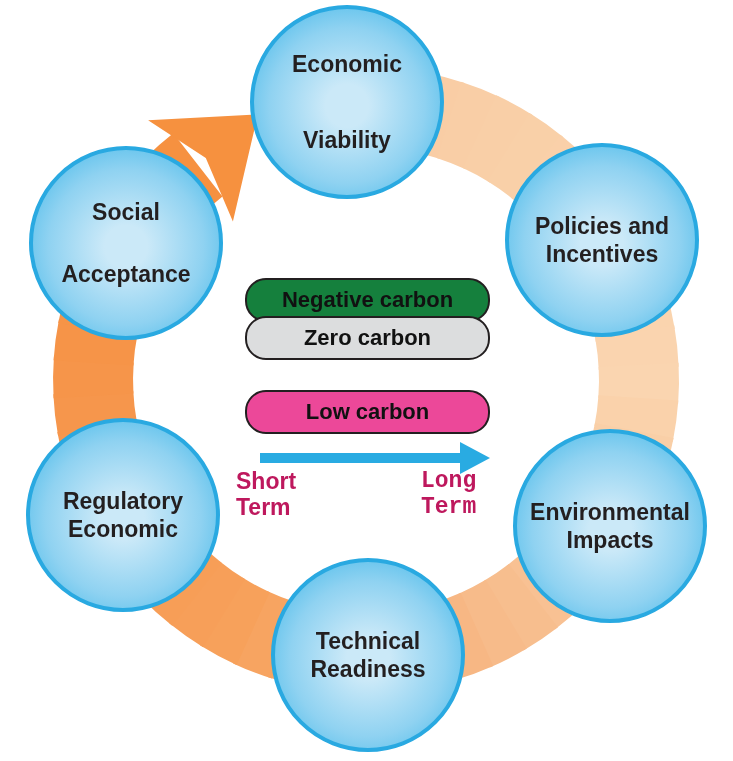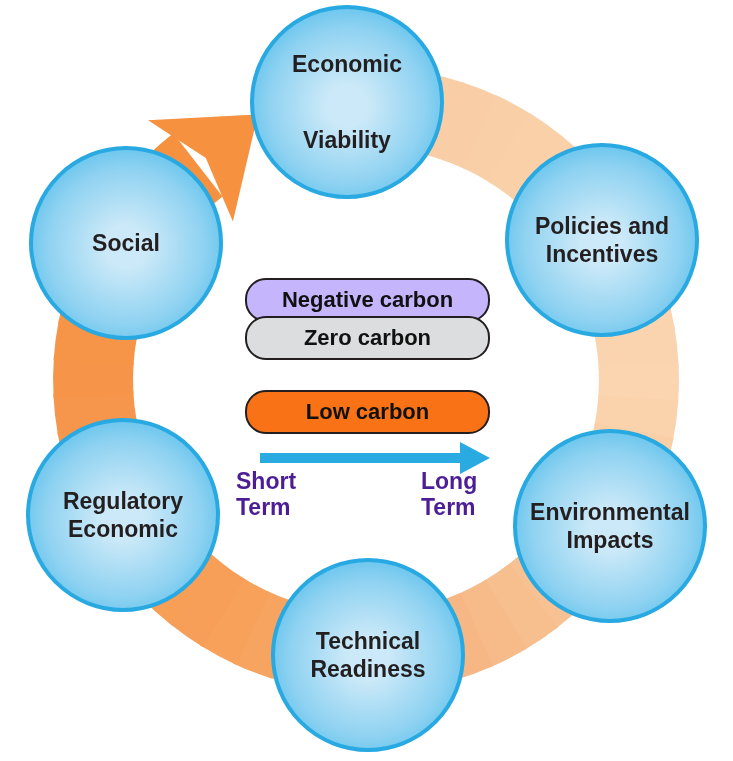--- a/index.html
+++ b/index.html
@@ -40,24 +40,24 @@
     display:flex;align-items:center;justify-content:center;
     font-weight:bold;font-size:22px;color:#111;
   }
   .pill-0{top:278px;background:#8CC63F;}
   .pill-1{top:316px;background:#DCDDDE;}
   .pill-2{top:390px;background:#A7A9AC;}
   .term-arrow{position:absolute;left:253px;top:441px;width:240px;height:34px;}
   .term{
     position:absolute;top:468px;
     font-weight:bold;font-size:23px;line-height:26px;
-    color:#4c1d95;
+    color:#be185d;
   }
   .term-left{left:236px;}
-  .term-right{left:421px;}
+  .term-right{left:421px;font-family:Liberation Mono, monospace;}
 </style>
 </head>
 <body>
 
 <div class="canvas">
 
   <svg id="ring-svg" viewBox="0 0 733 761" xmlns="http://www.w3.org/2000/svg">
       <path d="M 318.6 111.1 A 273 273 0 0 1 354.6 107.2" fill="none" stroke="rgb(249,203,162)" stroke-width="80"></path>
       <path d="M 351.3 107.4 A 273 273 0 0 1 387.6 107.9" fill="none" stroke="rgb(249,204,163)" stroke-width="80"></path>
       <path d="M 384.3 107.6 A 273 273 0 0 1 420.2 112.4" fill="none" stroke="rgb(249,205,164)" stroke-width="80"></path>
@@ -124,29 +124,30 @@
   <div class="node n-environmental" style="border-color: rgb(41, 169, 225); background: radial-gradient(circle at 50% 52%, rgb(203, 233, 248) 0%, rgb(203, 233, 248) 16%, rgb(143, 210, 241) 58%, rgb(51, 179, 232) 100%); color: rgb(35, 31, 32);">
     <span>Environmental</span>
     <span>Impacts</span>
   </div>
   <div class="node n-regulatory" style="border-color: rgb(41, 169, 225); background: radial-gradient(circle at 50% 52%, rgb(203, 233, 248) 0%, rgb(203, 233, 248) 16%, rgb(143, 210, 241) 58%, rgb(51, 179, 232) 100%); color: rgb(35, 31, 32);">
     <span>Regulatory</span>
     <span>Economic</span>
   </div>
   <div class="node n-social" style="border-color: rgb(41, 169, 225); background: radial-gradient(circle at 50% 52%, rgb(203, 233, 248) 0%, rgb(203, 233, 248) 16%, rgb(143, 210, 241) 58%, rgb(51, 179, 232) 100%); color: rgb(35, 31, 32); gap: 33px;">
     <span>Social</span>
+    <span>Acceptance</span>
   </div>
 
-  <div class="pill pill-0" id="pill-0" style="background: #c4b5fd; border-color: rgb(35, 31, 32); color: rgb(17, 17, 17); text-align: center;">
+  <div class="pill pill-0" id="pill-0" style="background: #15803d; border-color: rgb(35, 31, 32); color: rgb(17, 17, 17); text-align: center;">
     <span>Negative carbon</span>
   </div>
   <div class="pill pill-1" id="pill-1" style="background: rgb(220, 221, 222); border-color: rgb(35, 31, 32); color: rgb(17, 17, 17);">
     <span>Zero carbon</span>
   </div>
-  <div class="pill pill-2" id="pill-2" style="background: #f97316; border-color: rgb(35, 31, 32); color: rgb(17, 17, 17);">
+  <div class="pill pill-2" id="pill-2" style="background: #ec4899; border-color: rgb(35, 31, 32); color: rgb(17, 17, 17);">
     <span>Low carbon</span>
   </div>
 
   <svg class="term-arrow" viewBox="0 0 240 34" xmlns="http://www.w3.org/2000/svg">
     <rect id="ta-shaft" x="7" y="12" width="201" height="10" fill="#29ABE2"></rect>
     <polygon id="ta-head" points="207,1 237,17 207,33" fill="#29ABE2"></polygon>
   </svg>
 
   <div class="term term-left">
     <div>Short</div>

